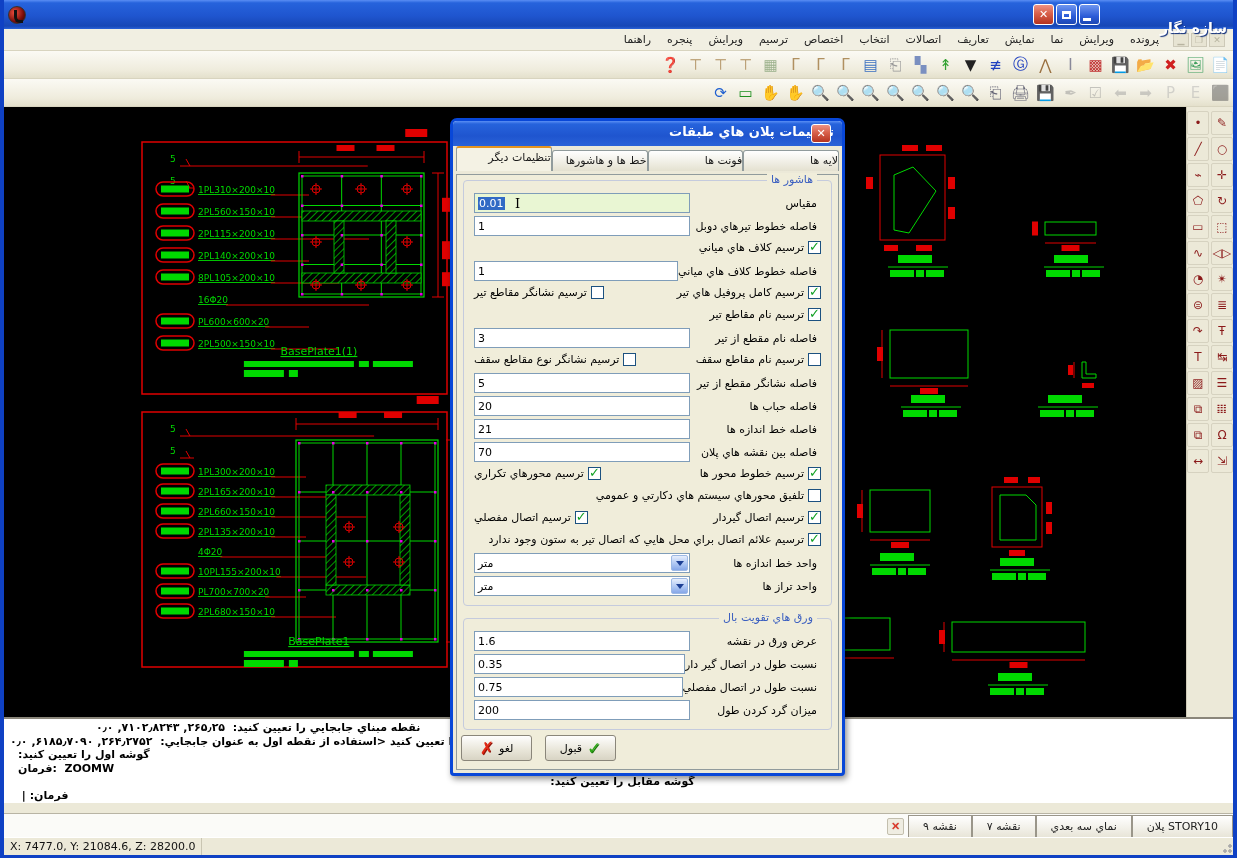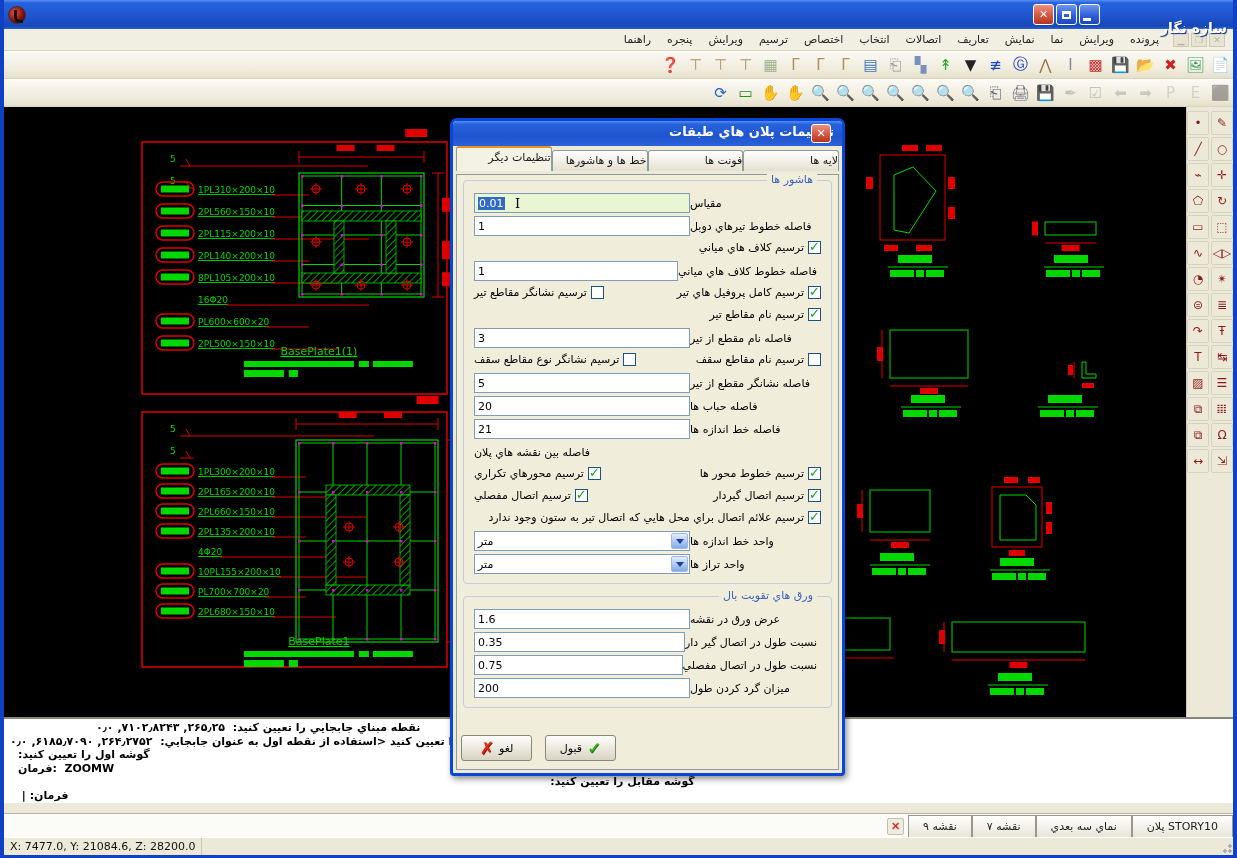--- a/index.html
+++ b/index.html
@@ -53,21 +53,21 @@
 #dlg .dtbar{height:25px;background:linear-gradient(180deg,#5a8ef4 0%,#2663dc 12%,#1f55cf 60%,#2a62d8 100%);border-radius:4px 4px 0 0;position:relative;display:flex;align-items:center}
 #dlg .dtbar .t{position:absolute;right:8px;top:3px;color:#fff;font-weight:bold;font-size:13px}
 #dlg .dtbar .x{position:absolute;right:auto;left:358px;top:3px;width:20px;height:19px;border-radius:3px;border:1px solid #fff;background:linear-gradient(180deg,#ee9284,#d8604a 45%,#b53320);color:#fff;font-weight:bold;font-size:11px;display:flex;align-items:center;justify-content:center}
 #tabs{display:flex;direction:rtl;padding:4px 3px 0;height:25px}
 .tab{border:1px solid #919b9c;border-bottom:none;border-radius:3px 3px 0 0;background:linear-gradient(180deg,#fff,#e4e1d0);font-size:11px;padding:3px 0 0;color:#1a1a1a;height:21px;width:97px}
 .tab.act{background:#f4f2e4;border-top:2px solid #e59420;height:25px;margin-top:-4px;font-weight:normal;z-index:2}
 #pnl{position:absolute;left:3px;right:3px;top:53px;bottom:3px;border:1px solid #919b9c;background:#f0edda;padding:5px 6px}
 .grp{position:relative;border:1px solid #c5cbdd;border-radius:4px;padding:12px 10px 6px;margin-bottom:12px}
 .grp .gl{position:absolute;top:-8px;right:14px;background:#f0edda;color:#3b5fc0;font-size:11px;padding:0 4px}
 .row{direction:rtl;display:flex;align-items:center;margin-bottom:3px;height:20px;font-size:11px;color:#000}
-.row .lbl{text-align:left;padding-right:4px;flex:1;white-space:nowrap}
+.row .lbl{text-align:right;padding-right:4px;flex:1;white-space:nowrap}
 .inp{direction:ltr;width:216px;height:20px;background:#fff;border:1px solid #7f9db9;font-size:11px;padding:2px 3px;display:flex;align-items:center;position:relative}
 .inp.green{background:#e9f6d3}
 .sel{background:#316ac5;color:#fff;padding:0 1px}
 .caret{position:absolute;left:40px;top:2px;width:9px;height:15px;color:#000;font-size:13px;font-family:"DejaVu Serif",serif}
 .combo .cbtn{position:absolute;right:1px;top:1px;bottom:1px;width:17px;background:linear-gradient(180deg,#e6eefc,#aac4f2 60%,#86a7e8);border:1px solid #9db9e4;border-radius:2px;display:flex;align-items:center;justify-content:center}
 .combo .cbtn:after{content:"";border:4px solid transparent;border-top:5px solid #1c3f94;margin-top:5px}
 .cbrow{direction:rtl;display:flex;align-items:center;margin-bottom:6px;height:16px;font-size:11px}
 .cb{width:13px;height:13px;background:#fff;border:1px solid #1c5180;margin-left:4px;position:relative;flex:none}
 .cb.on:after{content:"✓";position:absolute;left:0px;top:-3px;color:#11a023;font-weight:bold;font-size:13px}
 .cbl{white-space:nowrap}
@@ -570,26 +570,33 @@
             </span>
           </div>
         <div class="row">
             <span class="lbl">فاصله خط اندازه ها</span>
           <span class="inp">
               <span>21</span>
             </span>
           </div>
         <div class="row">
             <span class="lbl">فاصله بين نقشه هاي پلان</span>
+          <span class="inp">
+              <span>70</span>
+            </span>
           </div>
         <div class="cbrow">
             <span class="cb on"></span>
             <span class="cbl">ترسيم خطوط محور ها</span>
           <span class="cb on cb2"></span>
             <span class="cbl">ترسيم محورهاي تكراري</span>
+          </div>
+        <div class="cbrow">
+            <span class="cb"></span>
+            <span class="cbl">تلفيق محورهاي سيستم هاي دكارتي و عمومي</span>
           </div>
         <div class="cbrow">
             <span class="cb on"></span>
             <span class="cbl">ترسيم اتصال گيردار</span>
           <span class="cb on cb2"></span>
             <span class="cbl">ترسيم اتصال مفصلي</span>
           </div>
         <div class="cbrow">
             <span class="cb on"></span>
             <span class="cbl">ترسيم علائم اتصال براي محل هايي كه اتصال تير به ستون وجود ندارد</span>

